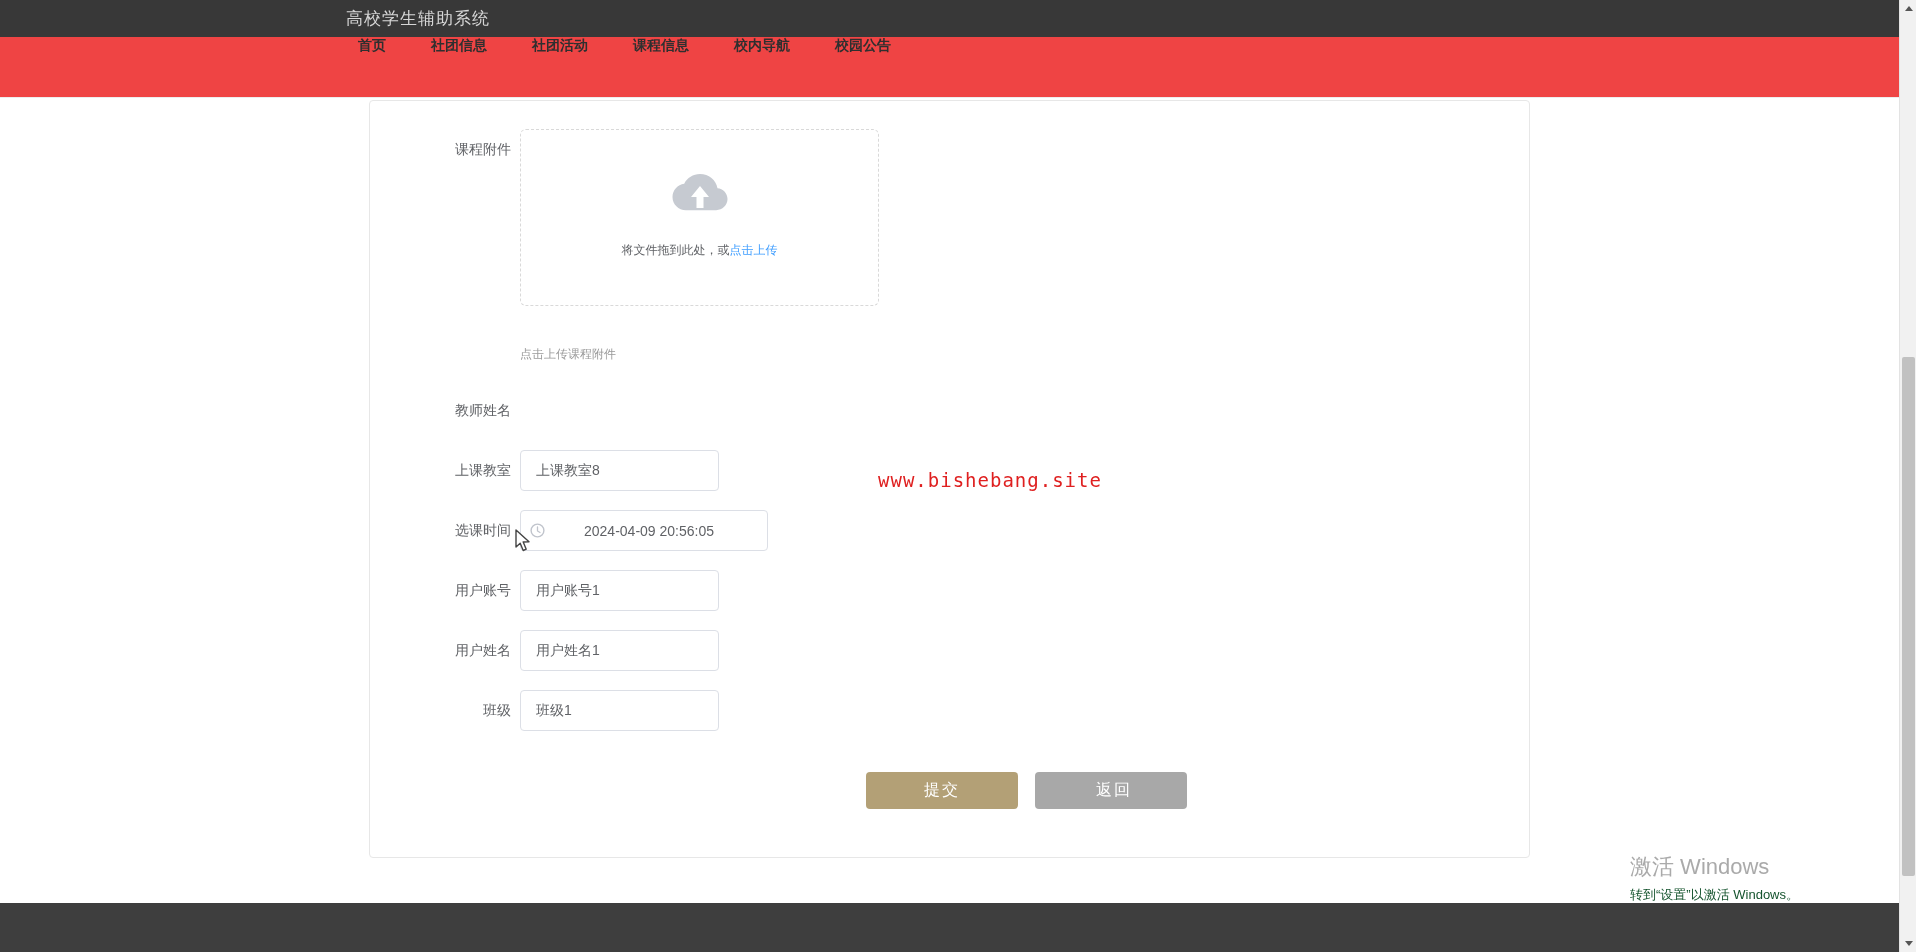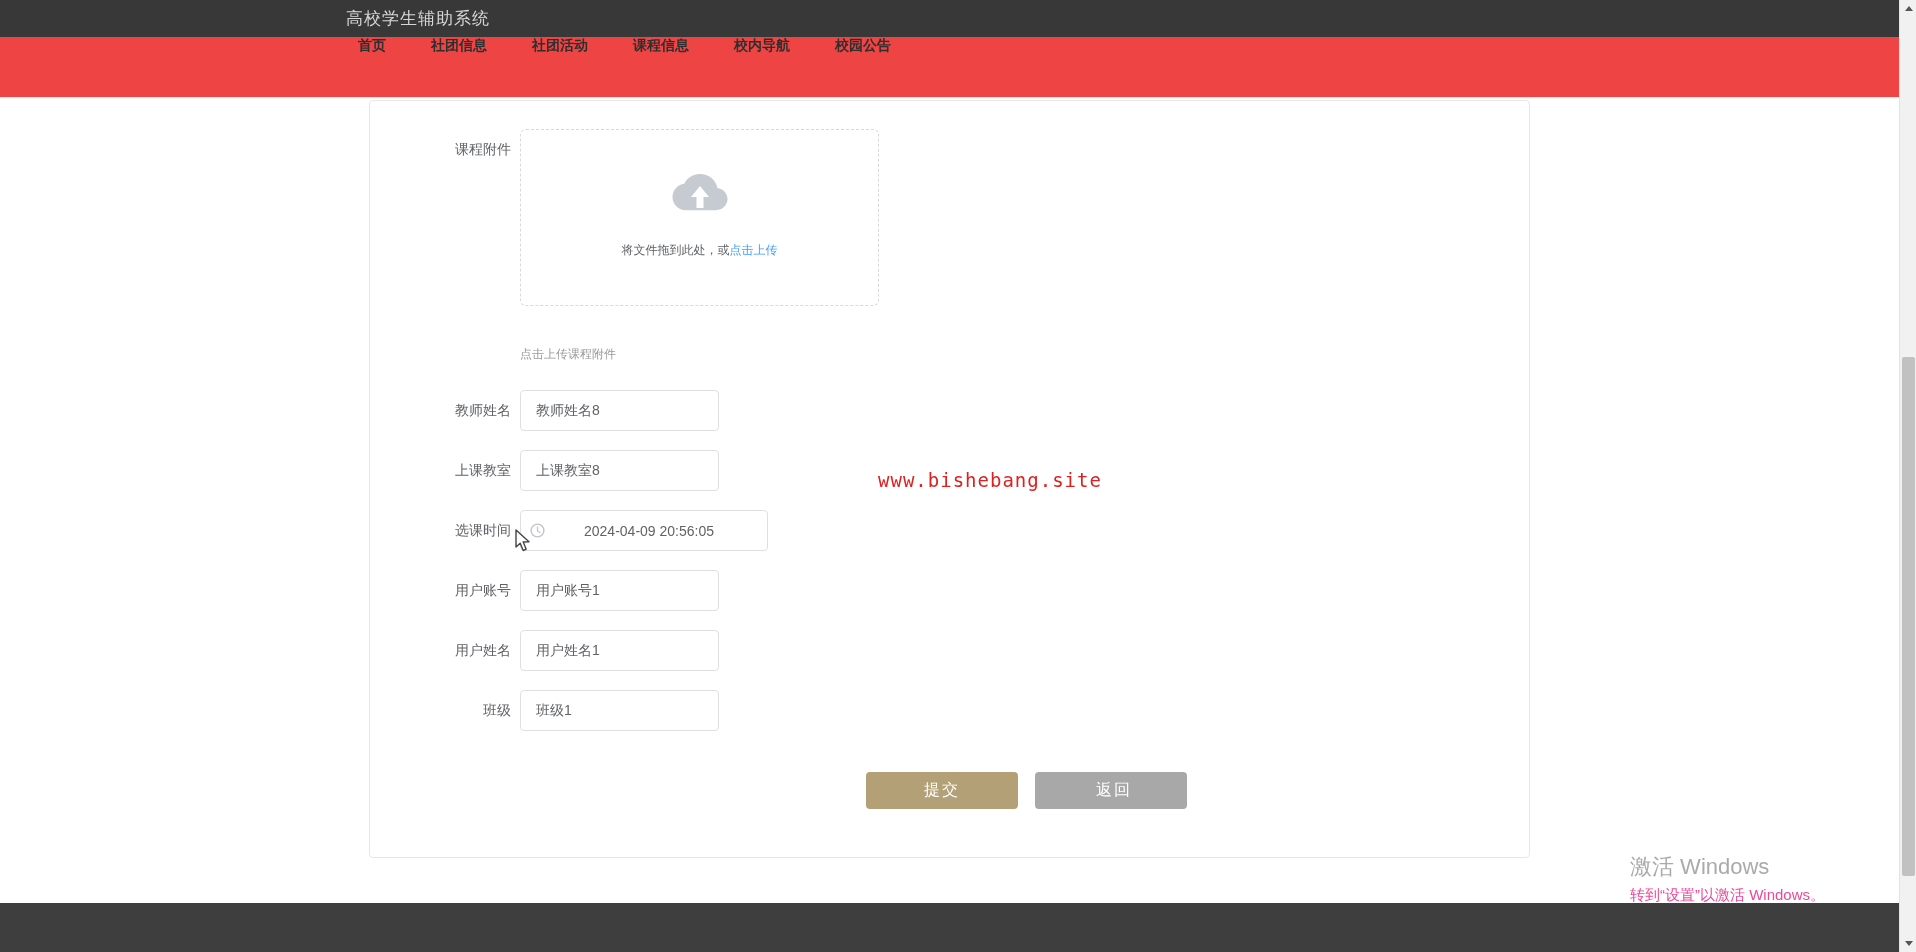--- a/index.html
+++ b/index.html
@@ -80,21 +80,21 @@
 
   .red-watermark {
     position: absolute; left: 508px; top: 368px;
     font-family: "DejaVu Sans Mono", monospace; font-size: 19px; color: #df2020;
     letter-spacing: 1px;
   }
 
   
   .win-activate { position: absolute; left: 1630px; top: 852px; z-index: 20; pointer-events: none; }
   .win-activate .line1 { font-size: 22px; color: #aaaaaa; }
-  .win-activate .line2 { font-size: 15px; color: #ec4899; margin-top: 4px; }
+  .win-activate .line2 { font-size: 13px; color: #14532d; margin-top: 4px; }
 
   
   .footer { position: absolute; left: 0; top: 903px; width: 1899px; height: 49px; background: #3e3e3e; }
 
   
   .scrollbar {
     position: absolute; right: 0; top: 0; width: 17px; height: 952px;
     background: #f1f1f1; border-left: 1px solid #e3e3e3;
   }
   .scroll-arrow { position: absolute; left: 0; width: 17px; height: 17px; display: flex; align-items: center; justify-content: center; cursor: pointer; }
@@ -138,21 +138,20 @@
         <path fill="#ffffff" d="M29 18 L38 29 L32.5 29 L32.5 40 L25.5 40 L25.5 29 L20 29 Z"></path>
       </svg>
       <div class="upload-text">
         <span>将文件拖到此处，或</span><span class="upload-link">点击上传</span>
       </div>
     </div>
     <div class="upload-hint">点击上传课程附件</div>
 
     <div class="form-row" style="top:289px">
       <div class="form-label">教师姓名</div>
-      <input class="text-input" type="text" value="教师姓名8" style="">
     </div>
 
     <div class="form-row" style="top:349px">
       <div class="form-label">上课教室</div>
       <input class="text-input" type="text" value="上课教室8" style="">
     </div>
 
     <div class="form-row" style="top:409px">
       <div class="form-label">选课时间</div>
       <div class="datetime-input">

